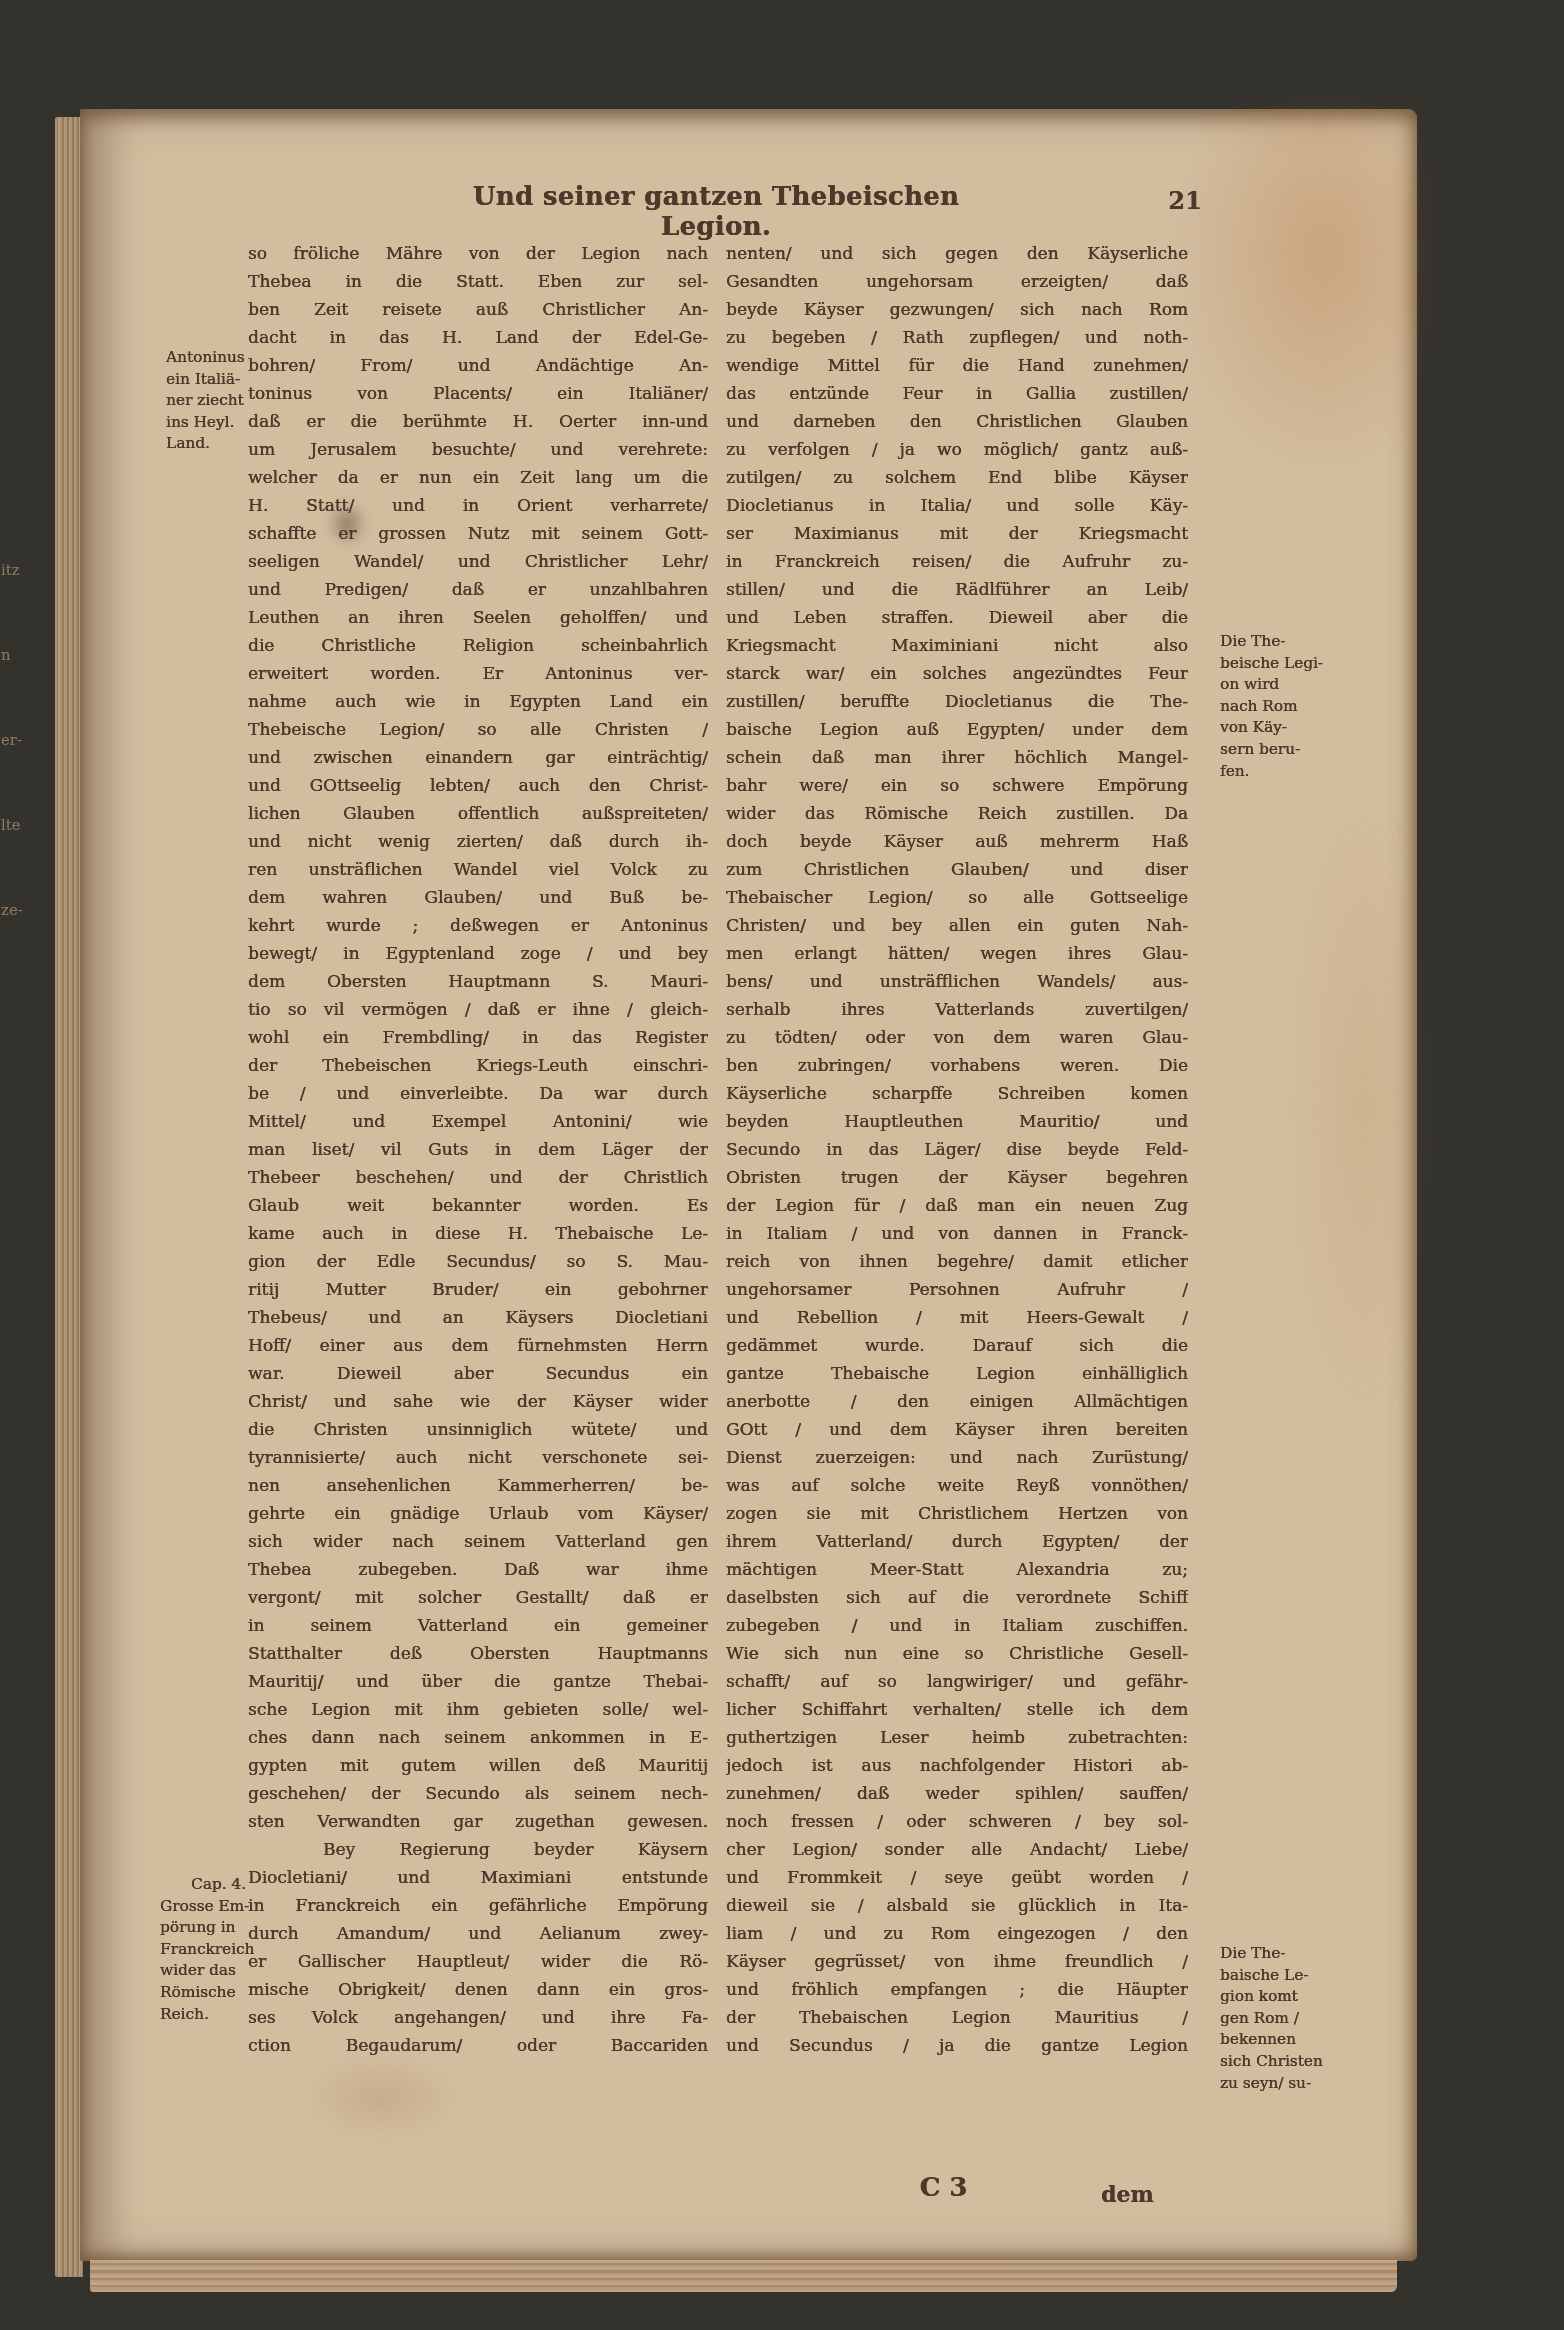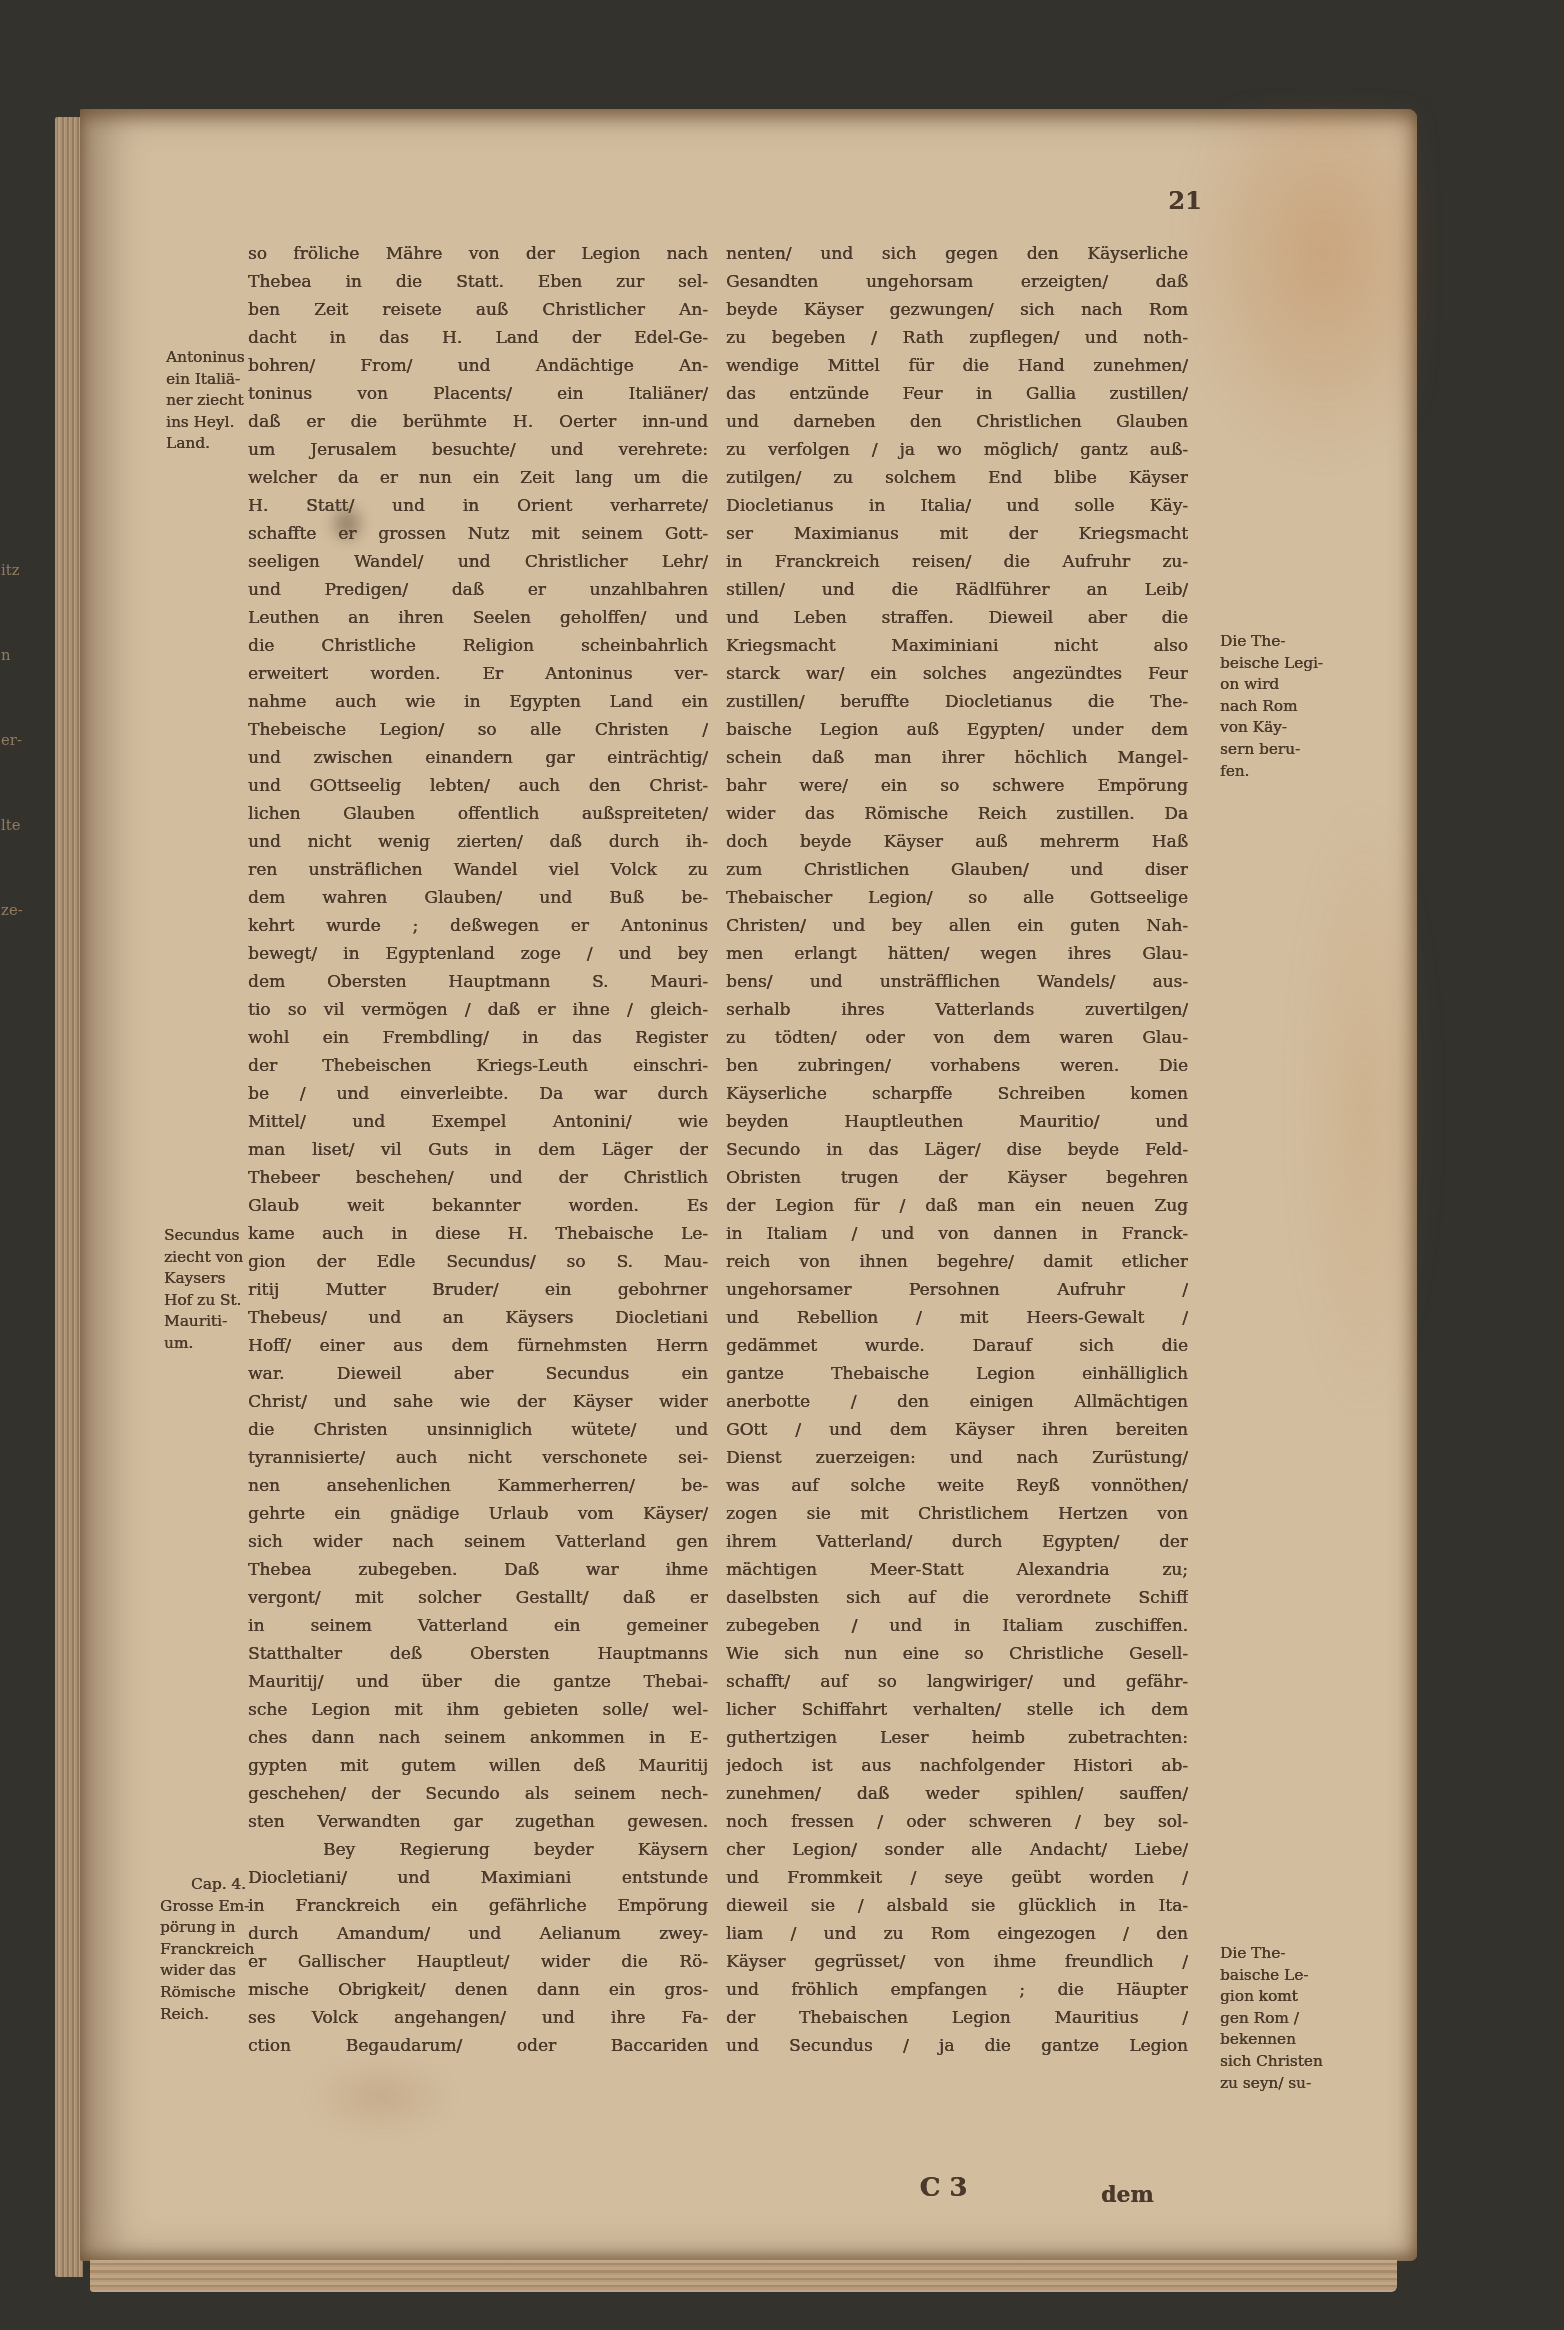--- a/index.html
+++ b/index.html
@@ -91,20 +91,21 @@
     </div>
 
   <div class="page"></div>
   <div class="page-stack-bottom"></div>
 
   <div class="stain s1"></div>
   <div class="stain s2"></div>
   <div class="stain smudge"></div>
   <div class="stain s3"></div>
 
+  <div class="page-title ink">Und seiner gantzen Thebeischen Legion.</div>
   <div class="page-number ink">21</div>
 
   <div class="column col-right">
       <div class="tline">nenten/ und sich gegen den Käyserliche</div>
       <div class="tline">Gesandten ungehorsam erzeigten/ daß</div>
       <div class="tline">beyde Käyser gezwungen/ sich nach Rom</div>
       <div class="tline">zu begeben / Rath zupflegen/ und noth-</div>
       <div class="tline">wendige Mittel für die Hand zunehmen/</div>
       <div class="tline">das entzünde Feur in Gallia zustillen/</div>
       <div class="tline">und darneben den Christlichen Glauben</div>
@@ -236,28 +237,20 @@
       <div class="tline">ction Begaudarum/ oder Baccariden</div>
     </div>
 
   <div class="margin-note note-l1">
       <div class="nline">Antoninus</div>
       <div class="nline">ein Italiä-</div>
       <div class="nline">ner ziecht</div>
       <div class="nline">ins Heyl.</div>
       <div class="nline">Land.</div>
     </div>
-  <div class="margin-note note-l2">
-      <div class="nline">Secundus</div>
-      <div class="nline">ziecht von</div>
-      <div class="nline">Kaysers</div>
-      <div class="nline">Hof zu St.</div>
-      <div class="nline">Mauriti-</div>
-      <div class="nline">um.</div>
-    </div>
   <div class="margin-note note-l3">
       <div class="nline ctr">Cap. 4.</div>
       <div class="nline">Grosse Em-</div>
       <div class="nline">pörung in</div>
       <div class="nline">Franckreich</div>
       <div class="nline">wider das</div>
       <div class="nline">Römische</div>
       <div class="nline">Reich.</div>
     </div>
   <div class="margin-note note-r1">

